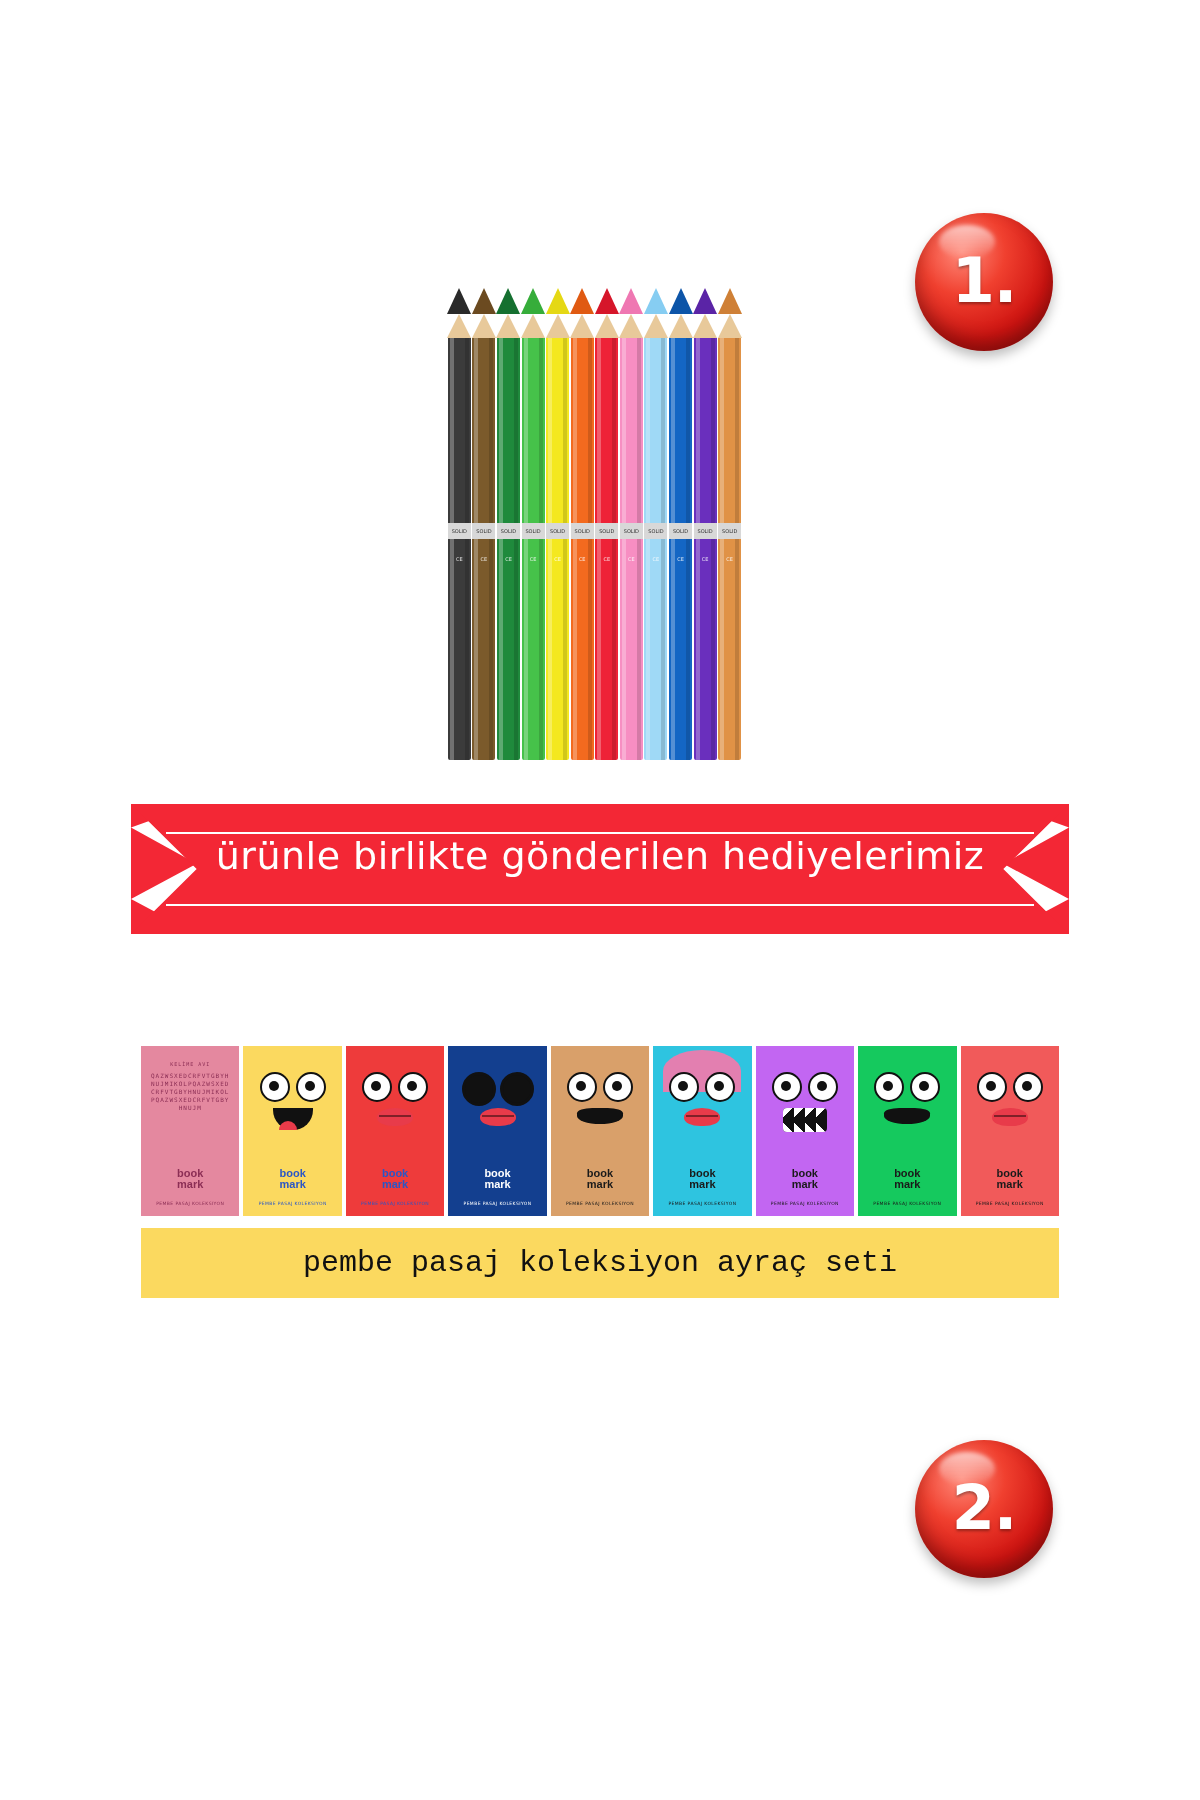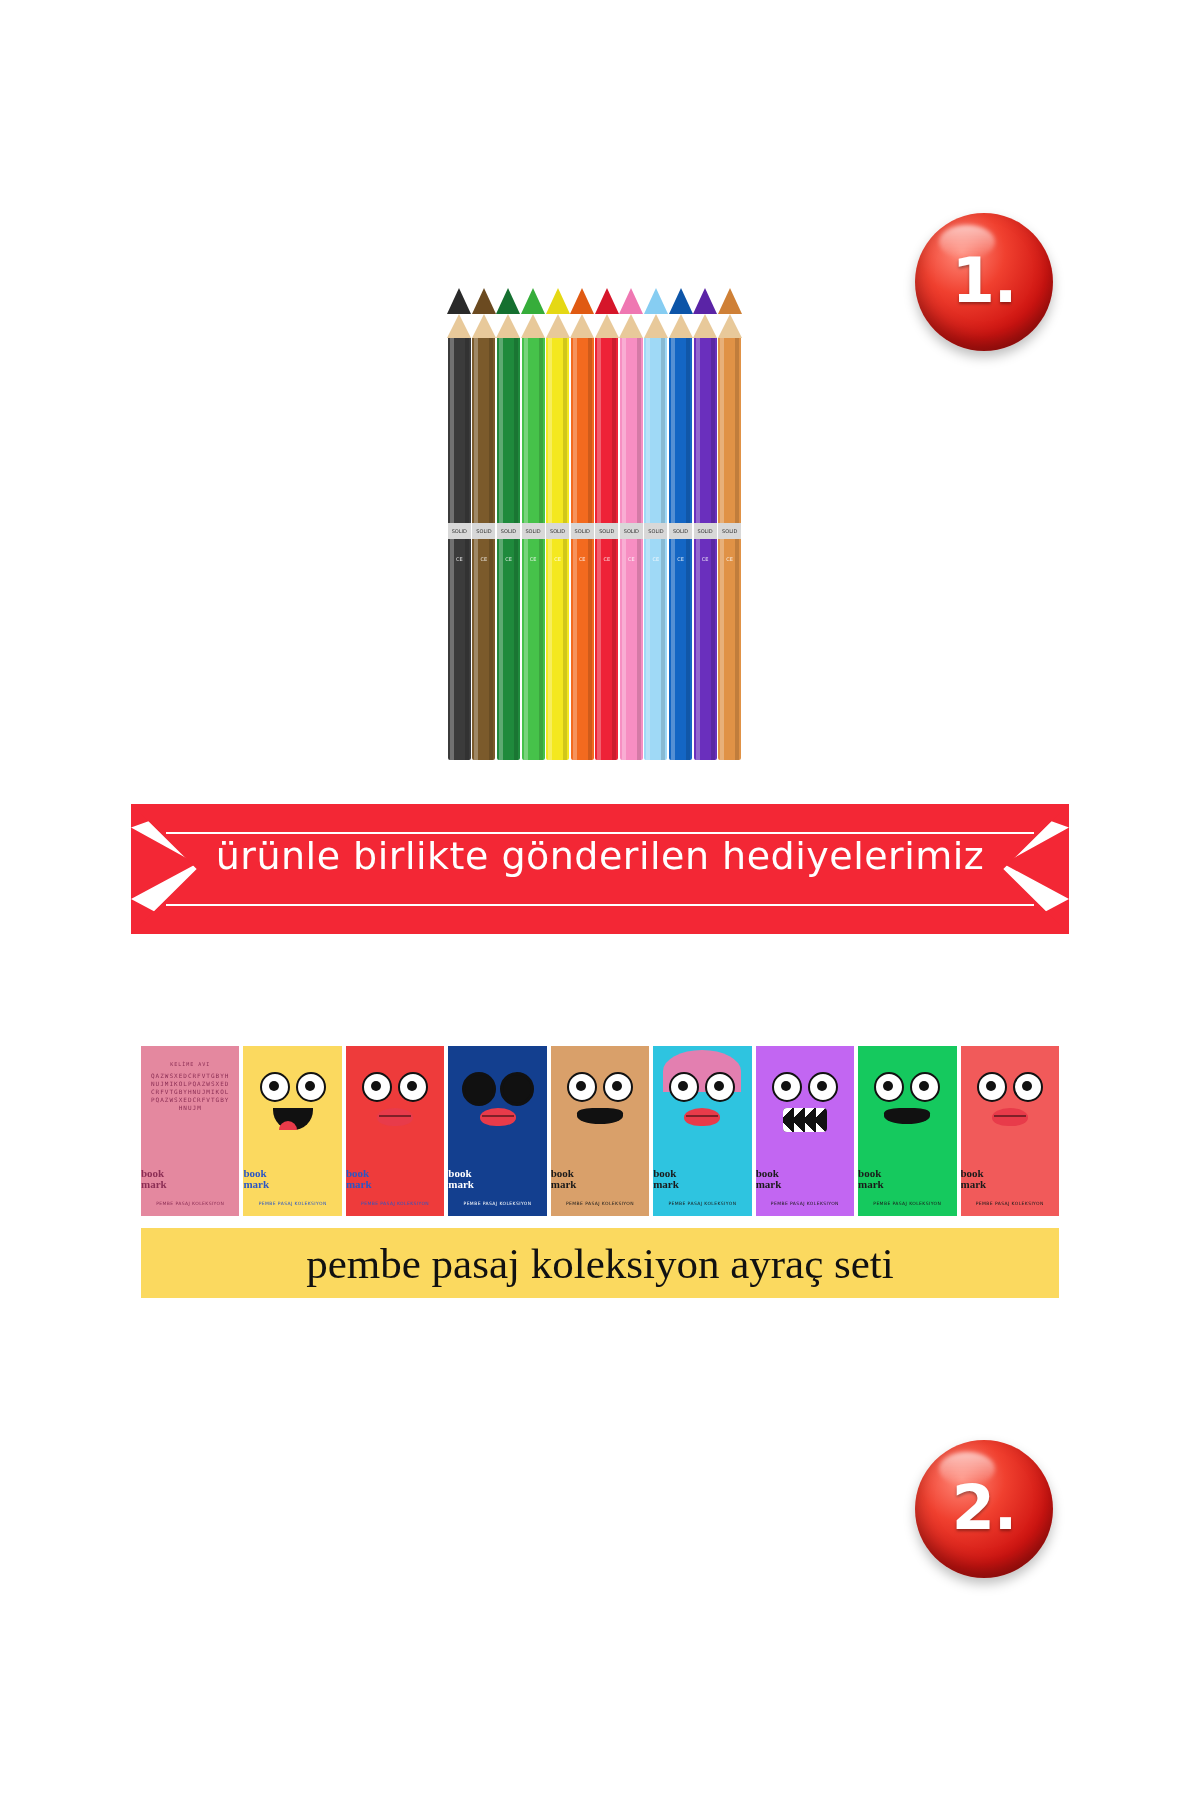--- a/index.html
+++ b/index.html
@@ -332,24 +332,25 @@
   }
   .wordsearch .ws-title {
     font-size: 5px;
     margin-bottom: 4px;
   }
   .bm-logo {
     position: absolute;
     bottom: 26px;
     left: 0;
     right: 0;
+    text-align: center;
     font-size: 11px;
     font-weight: bold;
     line-height: 11px;
-    font-family: Liberation Serif, serif;
+    font-family: Liberation Sans, sans-serif;
     margin-top: 20px;
   }
   .bm-sub {
     position: absolute;
     bottom: 10px;
     left: 0;
     right: 0;
     text-align: center;
     font-size: 4.5px;
     letter-spacing: 0.4px;
@@ -362,23 +363,23 @@
     left: 141px;
     top: 1228px;
     width: 918px;
     height: 70px;
     background: #fbd95f;
     display: flex;
     align-items: center;
     justify-content: center;
   }
   #caption-bar .caption-text {
-    font-size: 43px;
+    font-size: 30px;
     color: #111111;
-    font-family: Liberation Serif, serif;
+    font-family: Liberation Mono, monospace;
     white-space: nowrap;
   }
 </style>
 </head>
 <body>
 
 <div class="badge" id="badge-one">
   <span>1.</span>
 </div>
 

